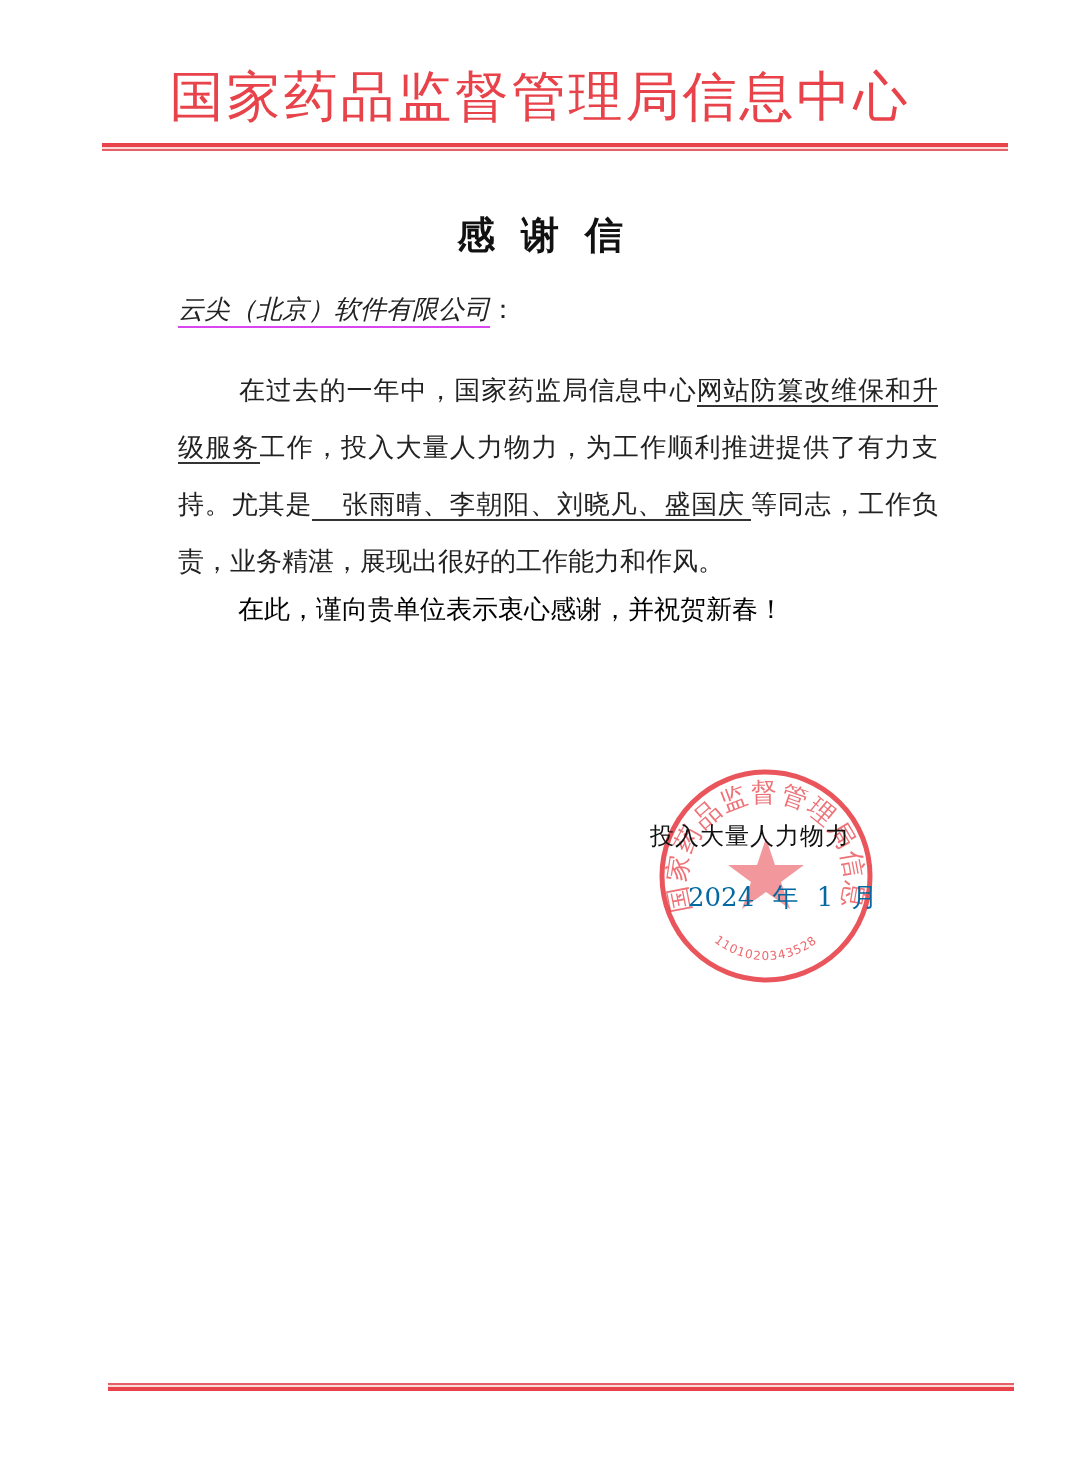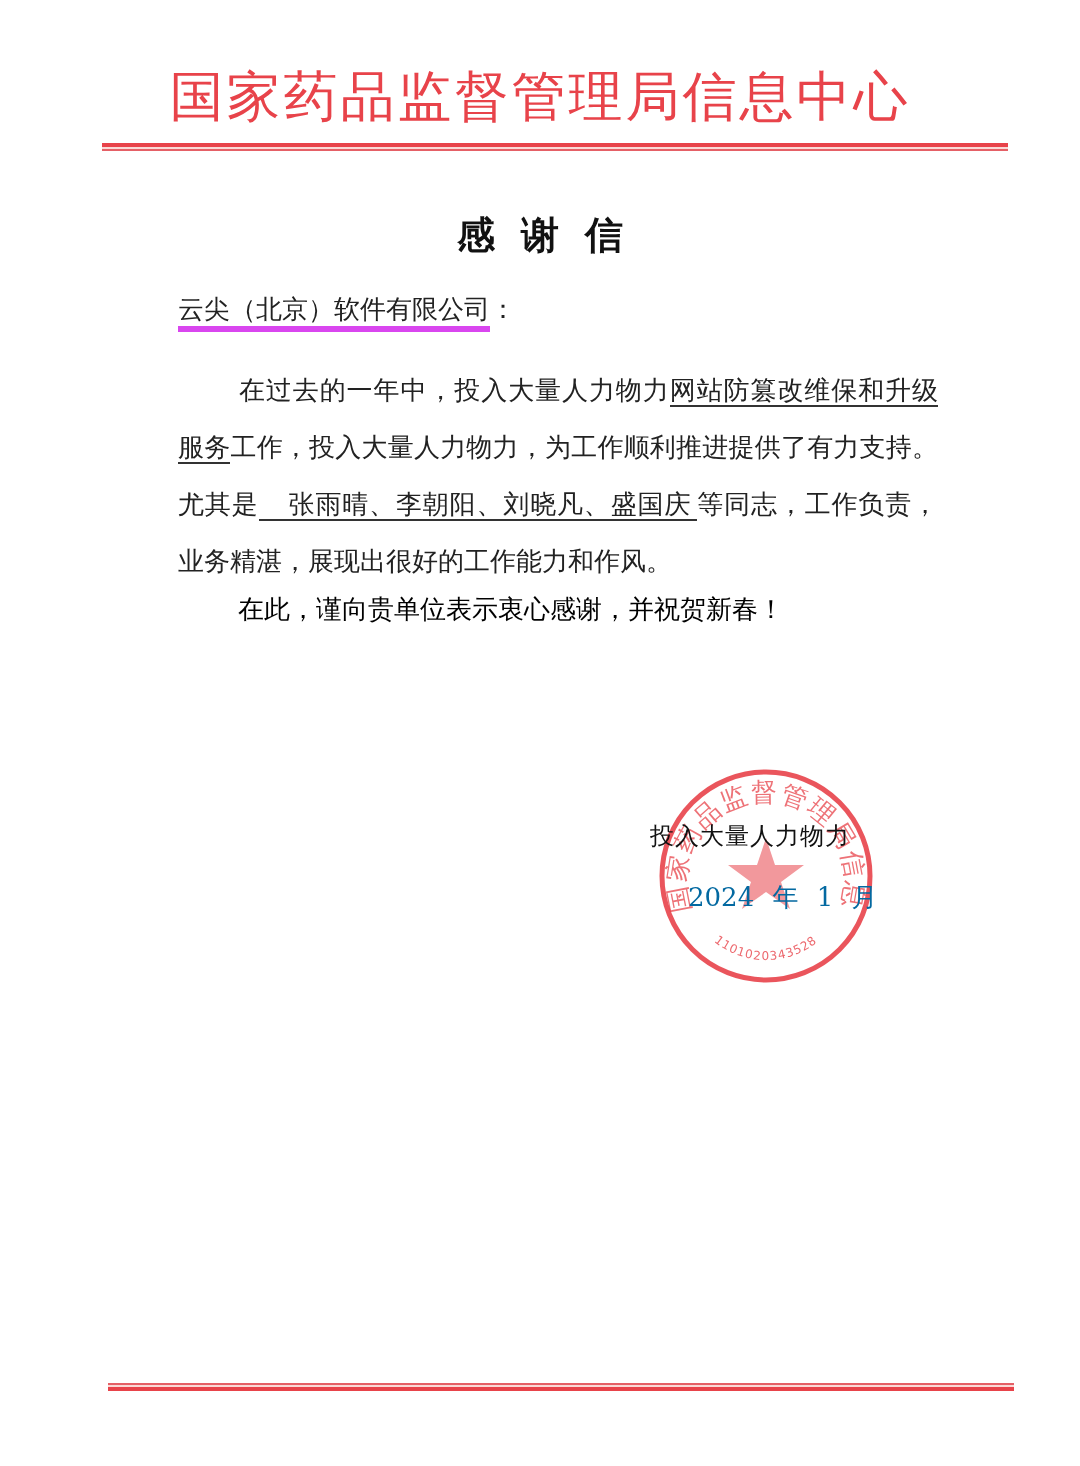--- a/index.html
+++ b/index.html
@@ -23,21 +23,21 @@
   .doc-title {
     position: absolute; left: 0; top: 186px; width: 1080px; text-align: center;
     font-size: 38px; font-weight: bold; letter-spacing: 26px; color: #111;
     font-family: "DejaVu Serif", serif; padding-left: 26px; box-sizing: border-box; margin-top: 24px;
   }
 
   .salutation {
     position: absolute; left: 178px; top: 292px;
     font-size: 26px; font-family: "DejaVu Sans", sans-serif; color: #222;
   }
-  .salutation .ul { border-bottom: 6px solid #d946ef; padding-bottom: 2px; }
+  .salutation .ul { border-bottom: 2px solid #d946ef; padding-bottom: 2px; font-style: italic; }
 
   .body-text {
     position: absolute; left: 178px; top: 362px; width: 760px;
     font-family: "DejaVu Sans", sans-serif; font-size: 26px; line-height: 57px; color: #222;
     text-align: justify;
   }
   .body-text p { margin: 0; }
   .indent { display: inline-block; width: 60px; }
   .ul { border-bottom: 2px solid #333; }
   .names { border-bottom: 2px solid #333; padding: 0 6px 0 30px; }
@@ -72,21 +72,21 @@
 </div>
 
 <div class="doc-title">感谢信</div>
 
 <div class="salutation">
   <span class="ul">云尖（北京）软件有限公司</span><span>：</span>
 </div>
 
 <div class="body-text">
   <p>
-    <span class="indent"></span><span>在过去的一年中，投入大量人力物力</span><span class="ul">网站防篡改维保和升级服务</span><span>工作，投入大量人力物力，为工作顺利推进提供了有力支持。尤其是</span><span class="names">张雨晴、李朝阳、刘晓凡、盛国庆</span><span>等同志，工作负责，业务精湛，展现出很好的工作能力和作风。</span>
+    <span class="indent"></span><span>在过去的一年中，国家药监局信息中心</span><span class="ul">网站防篡改维保和升级服务</span><span>工作，投入大量人力物力，为工作顺利推进提供了有力支持。尤其是</span><span class="names">张雨晴、李朝阳、刘晓凡、盛国庆</span><span>等同志，工作负责，业务精湛，展现出很好的工作能力和作风。</span>
   </p>
 </div>
 
 <div class="closing">在此，谨向贵单位表示衷心感谢，并祝贺新春！</div>
 
 <svg class="seal" viewBox="0 0 220 220">
   <defs>
     <path id="arcTop" d="M 38 150 A 80 80 0 1 1 182 150"></path>
     <path id="arcBottom" d="M 50 168 A 82 82 0 0 0 170 168"></path>
   </defs>

